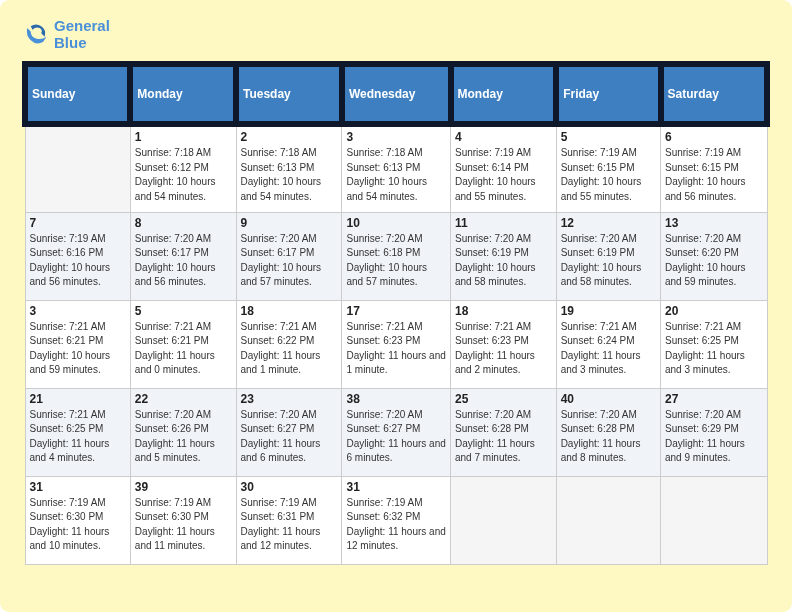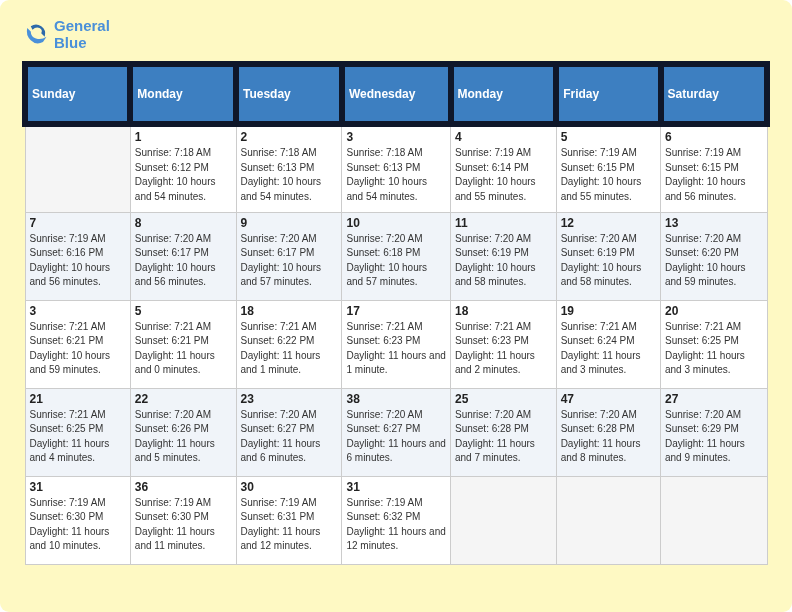--- a/index.html
+++ b/index.html
@@ -231,35 +231,35 @@
           </td>
           <td>
             <div class="day-num">38</div>
             <div class="day-info">Sunrise: 7:20 AM<br>Sunset: 6:27 PM<br>Daylight: 11 hours and 6 minutes.</div>
           </td>
           <td>
             <div class="day-num">25</div>
             <div class="day-info">Sunrise: 7:20 AM<br>Sunset: 6:28 PM<br>Daylight: 11 hours and 7 minutes.</div>
           </td>
           <td>
-            <div class="day-num">47</div>
+            <div class="day-num">40</div>
             <div class="day-info">Sunrise: 7:20 AM<br>Sunset: 6:28 PM<br>Daylight: 11 hours and 8 minutes.</div>
           </td>
           <td>
             <div class="day-num">27</div>
             <div class="day-info">Sunrise: 7:20 AM<br>Sunset: 6:29 PM<br>Daylight: 11 hours and 9 minutes.</div>
           </td>
         </tr>
         <tr>
           <td>
             <div class="day-num">31</div>
             <div class="day-info">Sunrise: 7:19 AM<br>Sunset: 6:30 PM<br>Daylight: 11 hours and 10 minutes.</div>
           </td>
           <td>
-            <div class="day-num">36</div>
+            <div class="day-num">39</div>
             <div class="day-info">Sunrise: 7:19 AM<br>Sunset: 6:30 PM<br>Daylight: 11 hours and 11 minutes.</div>
           </td>
           <td>
             <div class="day-num">30</div>
             <div class="day-info">Sunrise: 7:19 AM<br>Sunset: 6:31 PM<br>Daylight: 11 hours and 12 minutes.</div>
           </td>
           <td>
             <div class="day-num">31</div>
             <div class="day-info">Sunrise: 7:19 AM<br>Sunset: 6:32 PM<br>Daylight: 11 hours and 12 minutes.</div>
           </td>

